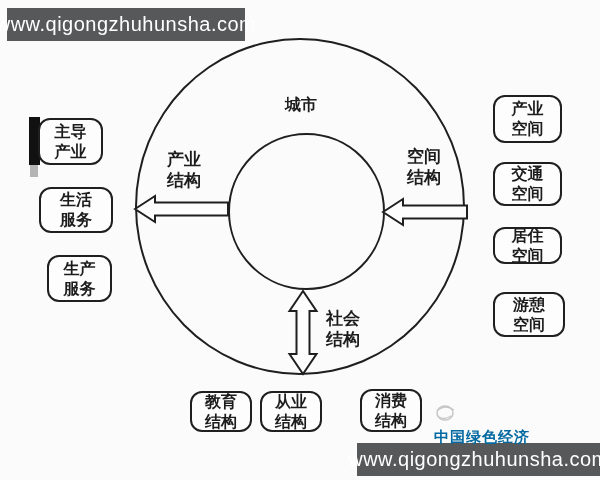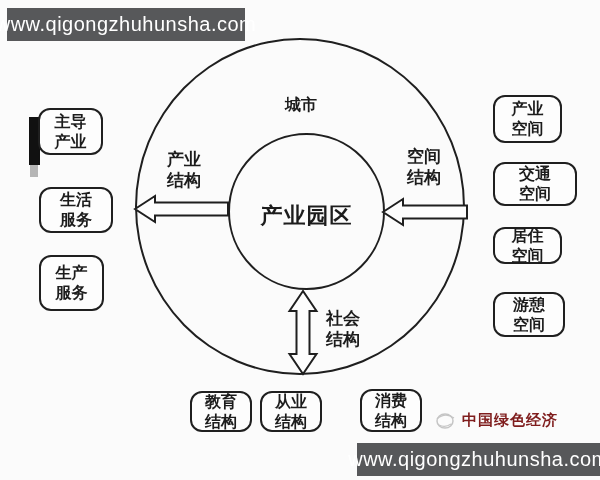--- a/index.html
+++ b/index.html
@@ -35,22 +35,22 @@
   .lab-park{left:228px;top:201px;width:157px;font-size:22px;letter-spacing:1px;}
   .lab-arrow{font-size:17px;line-height:21px;width:60px;}
   .lab-industry{left:154px;top:149px;}
   .lab-spatial{left:394px;top:146px;}
   .lab-social{left:313px;top:308px;}
   .arrow-layer{position:absolute;left:0;top:0;width:600px;height:480px;}
   .artifact-black{position:absolute;left:29px;top:117px;width:11px;height:48px;background:#111111;}
   .artifact-gray{position:absolute;left:30px;top:165px;width:8px;height:12px;background:#b5b5b5;}
   .watermark{
     position:absolute;left:434px;top:402px;width:130px;height:28px;
-    display:flex;align-items:flex-end;gap:6px;color:#7f1d1d;
-    font-size:15px;font-weight:bold;letter-spacing:1px;
+    display:flex;align-items:flex-start;gap:6px;color:#0369a1;
+    font-size:15px;font-weight:bold;letter-spacing:1px;flex-direction:column;
   }
   .wm-logo{flex:0 0 auto;}
 </style>
 </head>
 <body>
 
 <div class="canvas">
 
   <div class="bar bar-top">
     <span>www.qigongzhuhunsha.com</span>
@@ -62,56 +62,55 @@
   <div class="ellipse outer-ellipse"></div>
   <div class="ellipse inner-ellipse"></div>
 
   <svg class="arrow-layer" viewBox="0 0 600 480" xmlns="http://www.w3.org/2000/svg">
     <polygon points="135,209 155,196 155,202.5 228,202.5 228,215.5 155,215.5 155,222" fill="#fdfdfd" stroke="#1f1f1f" stroke-width="2" stroke-linejoin="miter"></polygon>
     <polygon points="383,212 403,199 403,205.5 467,205.5 467,218.5 403,218.5 403,225" fill="#fdfdfd" stroke="#1f1f1f" stroke-width="2" stroke-linejoin="miter"></polygon>
     <polygon points="303,291 289.5,311 296.5,311 296.5,354 289.5,354 303,374 316.5,354 309.5,354 309.5,311 316.5,311" fill="#fdfdfd" stroke="#1f1f1f" stroke-width="2" stroke-linejoin="miter"></polygon>
   </svg>
 
   <div class="lab lab-city">城市</div>
-  <div class="lab lab-park">产业园区</div>
 
   <div class="lab lab-arrow lab-industry">
     <div>产业</div>
     <div>结构</div>
   </div>
   <div class="lab lab-arrow lab-spatial">
     <div>空间</div>
     <div>结构</div>
   </div>
   <div class="lab lab-arrow lab-social">
     <div>社会</div>
     <div>结构</div>
   </div>
 
   <div class="artifact-black"></div>
   <div class="artifact-gray"></div>
 
-  <div class="node" style="left:38px;top:108px;width:65px;height:47px">
+  <div class="node" style="left:38px;top:118px;width:65px;height:47px">
     <span>主导</span>
     <span>产业</span>
   </div>
   <div class="node" style="left:39px;top:187px;width:74px;height:46px">
     <span>生活</span>
     <span>服务</span>
   </div>
-  <div class="node" style="left:39px;top:255px;width:65px;height:56px">
+  <div class="node" style="left:47px;top:255px;width:65px;height:47px">
     <span>生产</span>
     <span>服务</span>
   </div>
 
   <div class="node" style="left:493px;top:95px;width:69px;height:48px">
     <span>产业</span>
     <span>空间</span>
   </div>
-  <div class="node" style="left:493px;top:162px;width:84px;height:44px">
+  <div class="node" style="left:493px;top:162px;width:69px;height:44px">
     <span>交通</span>
     <span>空间</span>
   </div>
   <div class="node" style="left:493px;top:227px;width:69px;height:37px">
     <span>居住</span>
     <span>空间</span>
   </div>
   <div class="node" style="left:493px;top:292px;width:72px;height:45px">
     <span>游憩</span>
     <span>空间</span>

